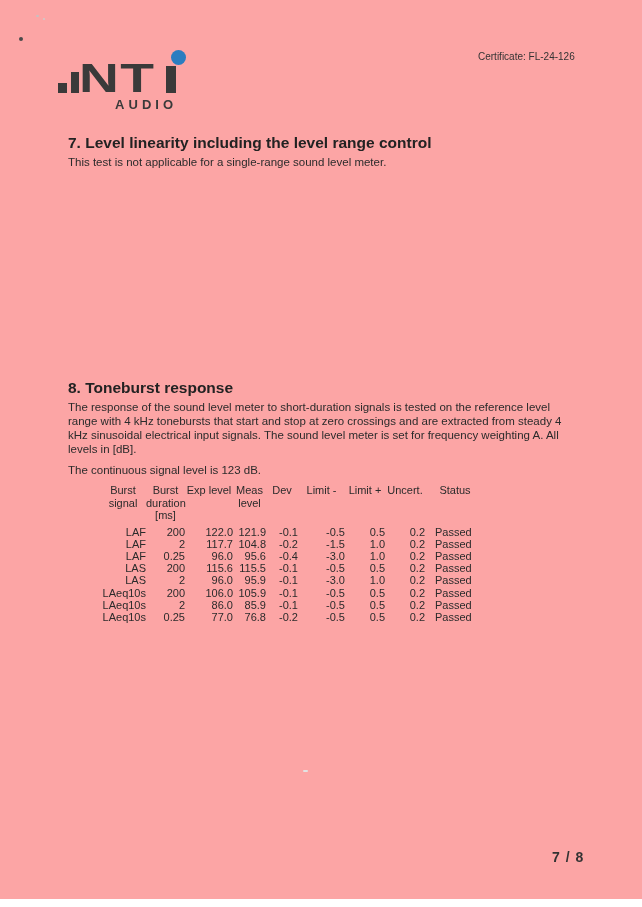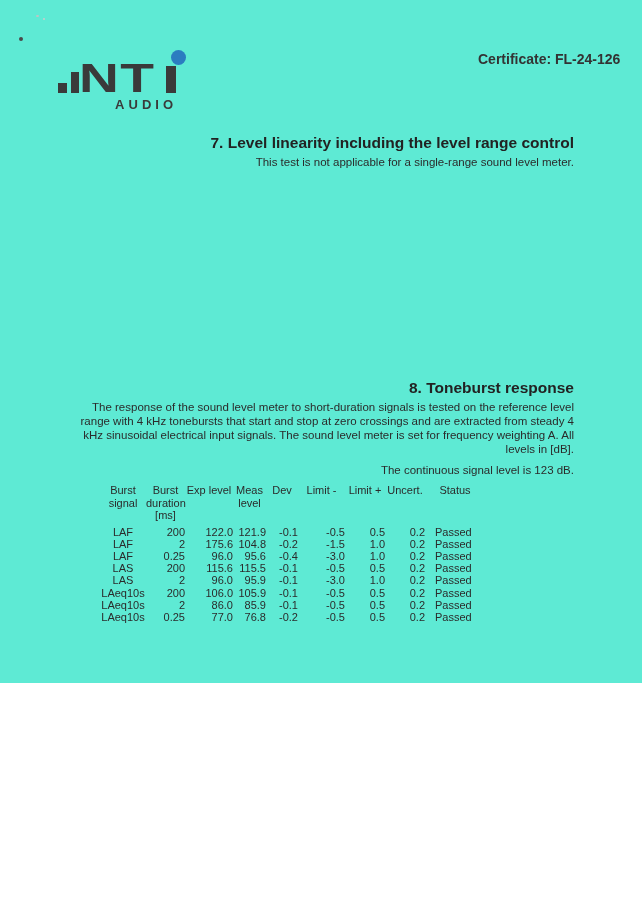--- a/index.html
+++ b/index.html
@@ -4,22 +4,22 @@
 <style>
   * { margin: 0; padding: 0; box-sizing: border-box; }
   html, body { background: #ffffff; }
   body {
     font-family: "Liberation Sans", "DejaVu Sans", sans-serif;
     color: #2b2b2b;
   }
   .page {
     position: relative;
     width: 642px;
-    height: 683px;
-    background: #5eead4;
+    height: 899px;
+    background: #fca5a5;
     overflow: hidden;
   }
 
   
   .speck { position: absolute; border-radius: 50%; }
   .speck.s1 { left: 19px; top: 37px; width: 4px; height: 4px; background: #4a4a4a; }
   .speck.s2 { left: 36px; top: 15px; width: 3px; height: 2px; background: #c3c3c3; }
   .speck.s3 { left: 43px; top: 18px; width: 2px; height: 2px; background: #cdcdcd; }
   .speck.s4 { left: 303px; top: 770px; width: 5px; height: 2px; background: #e3e3e3; border-radius: 1px; }
 
@@ -38,25 +38,25 @@
   .logo .i-dot { position: absolute; left: 113px; top: 0; width: 15px; height: 15px; border-radius: 50%; background: #2b7dc0; }
   .logo .audio {
     position: absolute; right: 13px; top: 47px;
     font-size: 13px; font-weight: bold; letter-spacing: 4px;
     color: #3a3a3a; white-space: nowrap;
   }
 
   
   .certificate {
     position: absolute; left: 478px; top: 51px;
-    font-size: 14px; color: #333333; white-space: nowrap; font-weight: bold;
-  }
-
-  
-  .section { position: absolute; left: 58px; width: 516px; text-align: right; }
+    font-size: 10px; color: #333333; white-space: nowrap;
+  }
+
+  
+  .section { position: absolute; left: 68px; width: 516px; }
   .section-7 { top: 134px; }
   .section-8 { top: 379px; }
   .section h2 {
     font-size: 15.5px; font-weight: bold; color: #222222;
     line-height: 18px; margin-bottom: 3px; white-space: nowrap;
   }
   .section .body {
     font-size: 11.5px; line-height: 14px; color: #2b2b2b;
     white-space: pre-line;
   }
@@ -81,21 +81,21 @@
   }
   .c0 { width: 46px; }
   .c1 { width: 39px; }
   .c2 { width: 48px; }
   .c3 { width: 33px; }
   .c4 { width: 32px; }
   .c5 { width: 47px; }
   .c6 { width: 40px; }
   .c7 { width: 40px; }
   .c8 { width: 60px; margin-top: 40px; }
-  td.c0 { text-align: center; }
+  td.c0 { text-align: right; }
   td.c1, td.c2, td.c3, td.c4, td.c5, td.c6, td.c7 { text-align: right; }
   td.c8 { text-align: left; padding-left: 10px; }
 
   
   .page-number {
     position: absolute; left: 552px; top: 849px;
     font-size: 14px; font-weight: bold; color: #333333;
     letter-spacing: 1px; white-space: nowrap;
   }
 </style>
@@ -160,21 +160,21 @@
           <td class="c3">121.9</td>
           <td class="c4">-0.1</td>
           <td class="c5">-0.5</td>
           <td class="c6">0.5</td>
           <td class="c7">0.2</td>
           <td class="c8">Passed</td>
         </tr>
         <tr>
           <td class="c0">LAF</td>
           <td class="c1">2</td>
-          <td class="c2">175.6</td>
+          <td class="c2">117.7</td>
           <td class="c3">104.8</td>
           <td class="c4">-0.2</td>
           <td class="c5">-1.5</td>
           <td class="c6">1.0</td>
           <td class="c7">0.2</td>
           <td class="c8">Passed</td>
         </tr>
         <tr>
           <td class="c0">LAF</td>
           <td class="c1">0.25</td>

